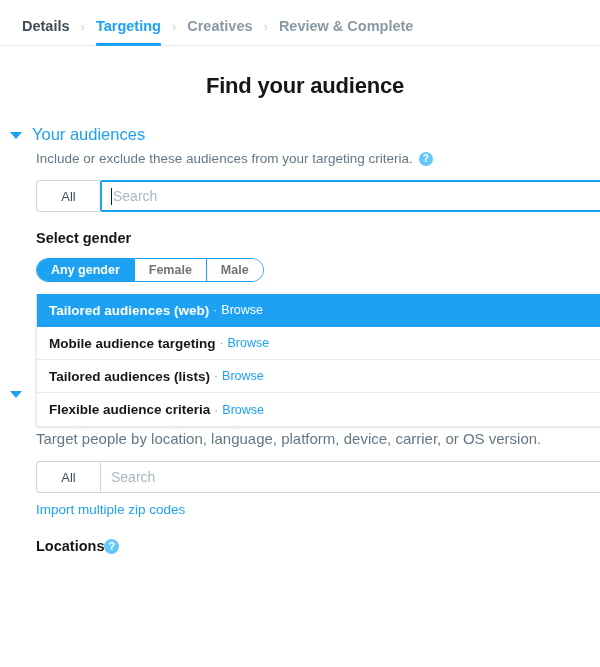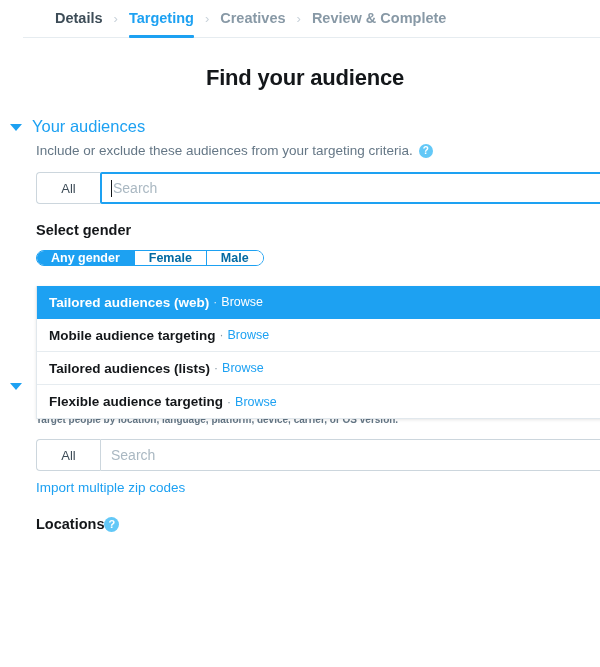--- a/index.html
+++ b/index.html
@@ -16,25 +16,24 @@
     color: #14171a;
     overflow: hidden;
     position: relative;
     -webkit-font-smoothing: antialiased;
   }
 
   
   .steps {
     display: flex;
     align-items: flex-end;
-    height: 38px;
-    padding: 0 0 0 32px;
+    height: 46px;
+    padding: 0 0 0 22px;
     border-bottom: 1px solid #e6ecf0;
     position: relative;
-    margin-left: 23px;
   }
   .step {
     font-size: 14.5px;
     font-weight: bold;
     color: #8899a6;
     padding: 0 0 12px 0;
     line-height: 1;
     position: relative;
     white-space: nowrap;
   }
@@ -233,40 +232,39 @@
   .dd-item.sel .browse { color: #fff; }
 
   
   .block { margin: 0 0 0 36px; position: relative; z-index: 2; }
   .blk-title {
     font-size: 14.5px;
     font-weight: bold;
     color: #14171a;
   }
   .blk-desc {
-    font-size: 10px;
+    font-size: 15px;
     color: #657786;
     margin-top: 8px;
-    font-weight: bold;
   }
 
   
   .seg {
     display: inline-flex;
     margin-top: 12px;
-    height: 16px;
+    height: 24px;
     border-radius: 12px;
     overflow: hidden;
     border: 1px solid #1da1f2;
   }
   .seg-btn {
     padding: 0 14px;
     font-size: 12.5px;
     font-weight: bold;
-    color: #0369a1;
+    color: #737373;
     background: #fff;
     display: flex;
     align-items: center;
     justify-content: center;
     border-right: 1px solid #1da1f2;
     white-space: nowrap;
   }
   .seg-btn:last-child { border-right: none; }
   .seg-btn.on { background: #1da1f2; color: #fff; }
 
@@ -366,21 +364,21 @@
       <span class="lbl">Mobile audience targeting</span>
       <span class="dot">·</span>
       <span class="browse">Browse</span>
     </div>
     <div class="dd-item">
       <span class="lbl">Tailored audiences (lists)</span>
       <span class="dot">·</span>
       <span class="browse">Browse</span>
     </div>
     <div class="dd-item">
-      <span class="lbl">Flexible audience targeting</span>
+      <span class="lbl">Flexible audience criteria</span>
       <span class="dot">·</span>
       <span class="browse">Browse</span>
     </div>
   </div>
 
   <div class="block" style="margin-top:18px;">
     <div class="blk-title">Select gender</div>
     <div class="seg">
       <div class="seg-btn on">Any gender</div>
       <div class="seg-btn">Female</div>

